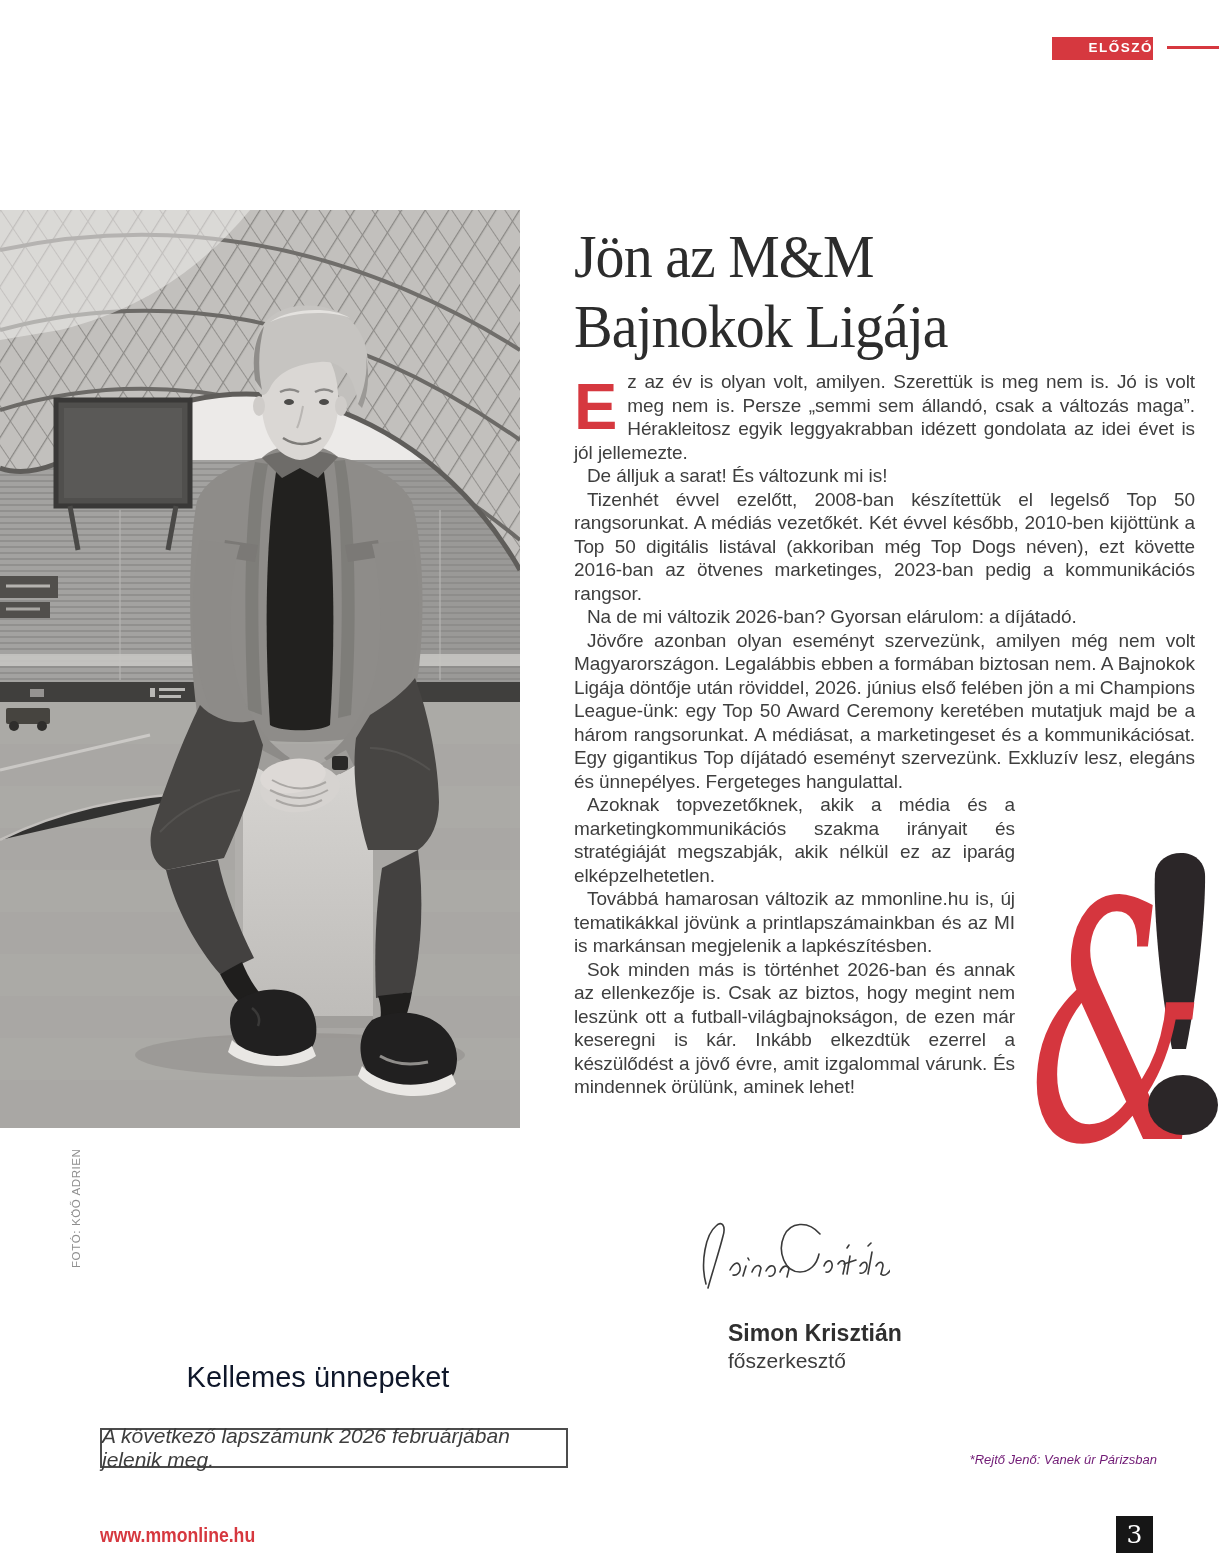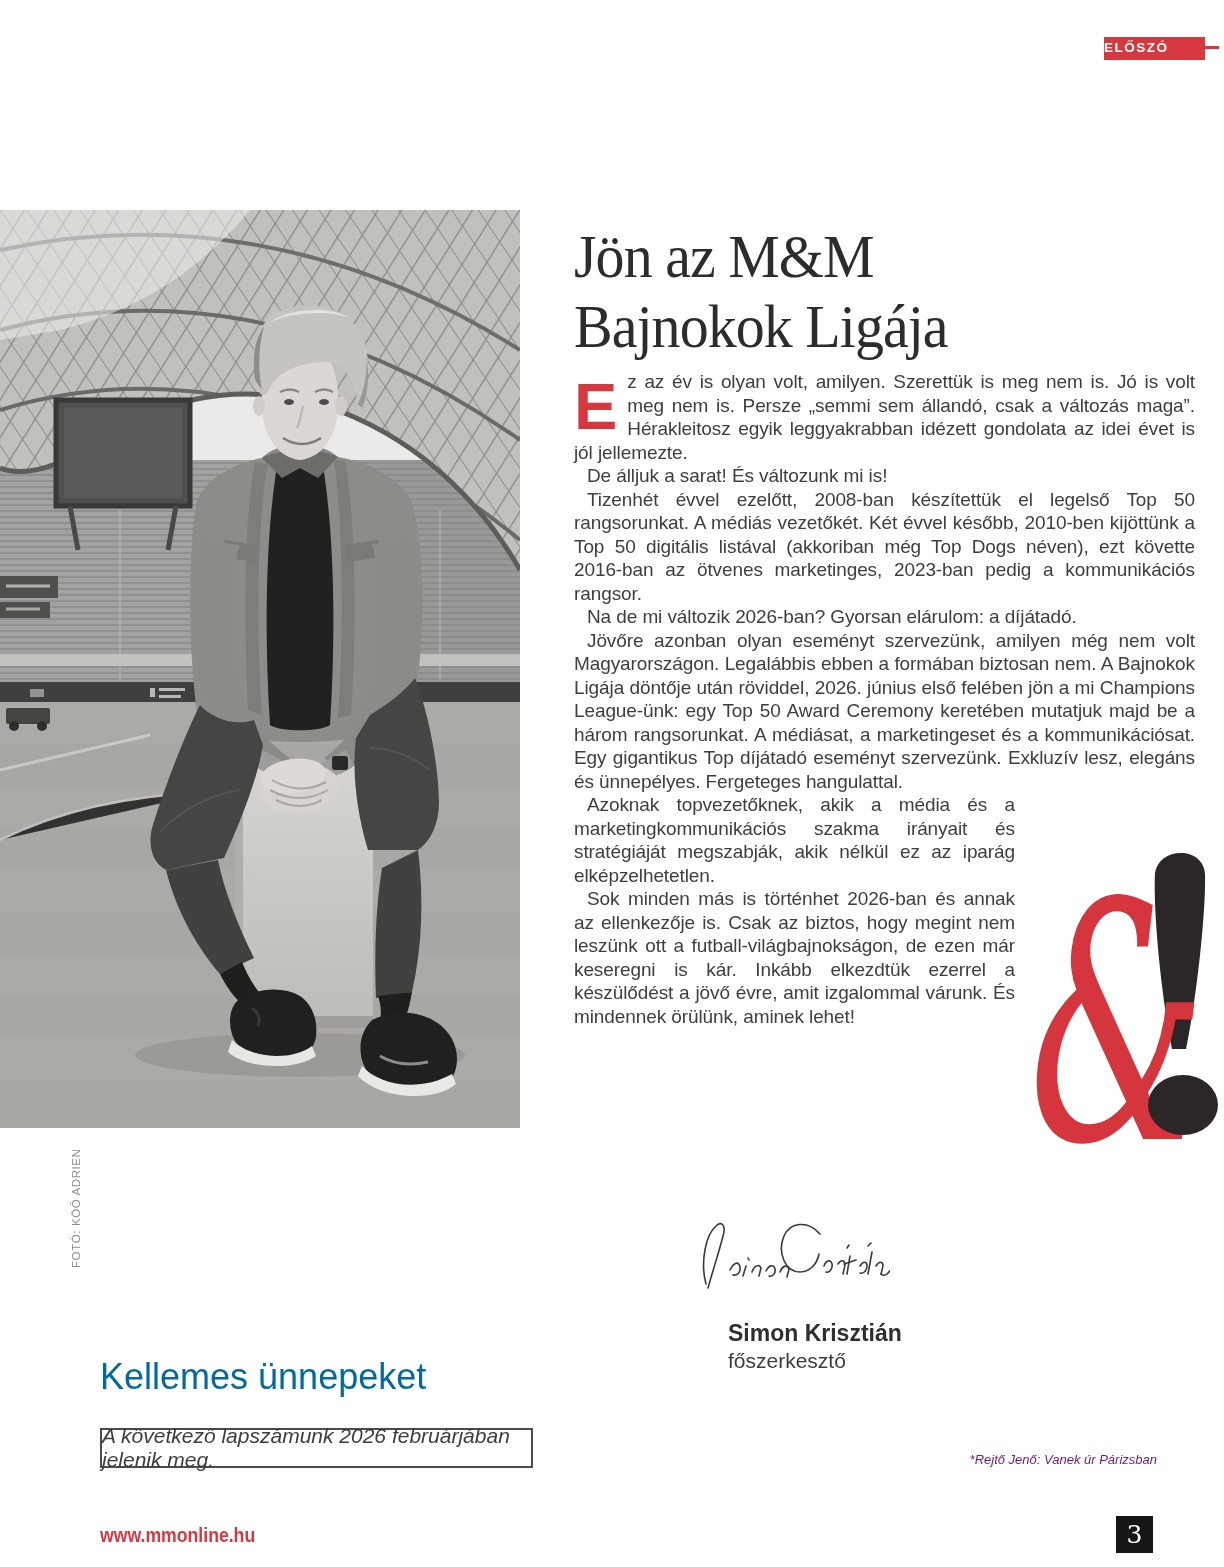--- a/index.html
+++ b/index.html
@@ -1,23 +1,23 @@
 <!DOCTYPE html>
 <html style="--red: #d6383f; --ink: #3e3e3e;"><head>
 <meta charset="utf-8">
 <style>
   :root{ --red:#d6383f; --ink:#3e3e3e; }
   html,body{ margin:0; padding:0; background:#ffffff; }
   .page{ position:relative; width:1224px; height:1567px; background:#fff; overflow:hidden;
          font-family:"Liberation Sans", sans-serif; }
 
   
-  .kicker-box{ position:absolute; left:1104px; top:37px; width:101px; height:23px;
+  .kicker-box{ position:absolute; left:1052px; top:37px; width:101px; height:23px;
     background:var(--red); color:#fff; font-weight:bold; font-size:13.5px;
-    letter-spacing:1.5px; text-align:left; line-height:22px; }
+    letter-spacing:1.5px; text-align:right; line-height:22px; }
   .kicker-rule{ position:absolute; left:1167px; top:46px; width:52px; height:3px; background:var(--red); }
 
   
   .photo{ position:absolute; left:0; top:210px; width:520px; height:918px; }
   .photo svg{ display:block; width:100%; height:100%; }
   .photo-credit{ position:absolute; left:70px; top:1138px; height:130px;
     writing-mode:vertical-rl; transform:rotate(180deg);
     font-size:11.5px; color:#8f8f8f; letter-spacing:.6px; white-space:nowrap; }
 
   
@@ -33,23 +33,23 @@
     font-weight:bold; color:var(--red); }
   .amp-wrap{ float:right; width:178px; height:292px; margin:60px -8px 0 10px; }
   .amp-wrap svg{ overflow:visible; display:block; }
 
   
   .sig-block{ position:absolute; left:660px; top:1212px; width:300px; }
   .sig-name{ margin-top:14px; padding-left:68px; font-weight:bold; font-size:23px; color:#2f2f2f; }
   .sig-role{ padding-left:68px; margin-top:2px; font-size:21px; color:#3c3c3c; }
 
   
-  .greeting{ position:absolute; left:100px; top:1360px; width:436px; 
-    color:#0369a1; font-size:36px; line-height:34px; font-weight:500; }
-  .next-box{ position:absolute; left:100px; top:1428px; width:433px; height:40px;
+  .greeting{ position:absolute; left:100px; top:1360px; width:436px; text-align:center;
+    color:#0f172a; font-size:29px; line-height:34px; font-weight:500; }
+  .next-box{ position:absolute; left:100px; top:1428px; width:468px; height:40px;
     border:2px solid #4c4c4c; box-sizing:border-box; display:flex; align-items:center;
     justify-content:center; font-style:italic; font-size:21px; color:#3d3d3d; }
 
   .footnote{ position:absolute; right:67px; top:1452px; font-style:italic;
     font-size:13px; color:#701a75; }
 
   
   .site{ position:absolute; left:100px; top:1523px; color:var(--red); font-weight:bold;
     font-size:21px; transform:scaleX(.84); transform-origin:left; text-decoration:none; }
   .pagenum{ position:absolute; left:1116px; top:1516px; width:37px; height:37px;
@@ -213,20 +213,21 @@
       <p>Tizenhét évvel ezelőtt, 2008-ban készítettük el legelső Top 50 rangsorunkat. A médiás vezetőkét. Két évvel később, 2010-ben kijöttünk a Top 50 digitális listával (akkoriban még Top Dogs néven), ezt követte 2016-ban az ötvenes marketinges, 2023-ban pedig a kommunikációs rangsor.</p>
       <p>Na de mi változik 2026-ban? Gyorsan elárulom: a díjátadó.</p>
       <p>Jövőre azonban olyan eseményt szervezünk, amilyen még nem volt Magyarországon. Legalábbis ebben a formában biztosan nem. A Bajnokok Ligája döntője után röviddel, 2026. június első felében jön a mi Champions League-ünk: egy Top 50 Award Ceremony keretében mutatjuk majd be a három rangsorunkat. A médiásat, a marketingeset és a kommunikációsat. Egy gigantikus Top díjátadó eseményt szervezünk. Exkluzív lesz, elegáns és ünnepélyes. Fergeteges hangulattal.</p>
       <p><span class="amp-wrap">
             <svg width="178" height="292" viewBox="0 0 178 292">
           <path d="M130,20 C132,7 143,0 156,0 C169,0 179,8 180,21 C181,58 172,142 161,196 L147,196 C136,142 128,58 130,20 Z" fill="#2b2628"></path>
           <text x="0" y="286" transform="translate(4,0) scale(0.6,1)" font-family="DejaVu Serif, Liberation Serif, serif" font-style="italic" font-size="330" fill="#d5363e">&amp;</text>
           <ellipse cx="158" cy="252" rx="35" ry="30" fill="#2b2628"></ellipse>
         </svg>
           </span><span>Azoknak topvezetőknek, akik a média és a marketingkommunikációs szakma irányait és stratégiáját megszabják, akik nélkül ez az iparág elképzelhetetlen.</span></p>
+      <p>Továbbá hamarosan változik az mmonline.hu is, új tematikákkal jövünk a printlapszámainkban és az MI is markánsan megjelenik a lapkészítésben.</p>
       <p>Sok minden más is történhet 2026-ban és annak az ellenkezője is. Csak az biztos, hogy megint nem leszünk ott a futball-világbajnokságon, de ezen már keseregni is kár. Inkább elkezdtük ezerrel a készülődést a jövő évre, amit izgalommal várunk. És mindennek örülünk, aminek lehet!</p>
     </div>
   </div>
 
   <div class="sig-block">
     <svg width="230" height="90" viewBox="0 0 230 90">
       <g stroke="#3a3a3a" stroke-width="1.6" fill="none" stroke-linecap="round">
         <path d="M46,72 C40,50 46,22 56,14 C62,8 66,14 63,24 C59,40 53,58 48,76"></path>
         <path d="M70,58 C74,50 79,49 80,55 C81,60 77,64 73,63"></path>
         <path d="M86,54 L83,64"></path>

